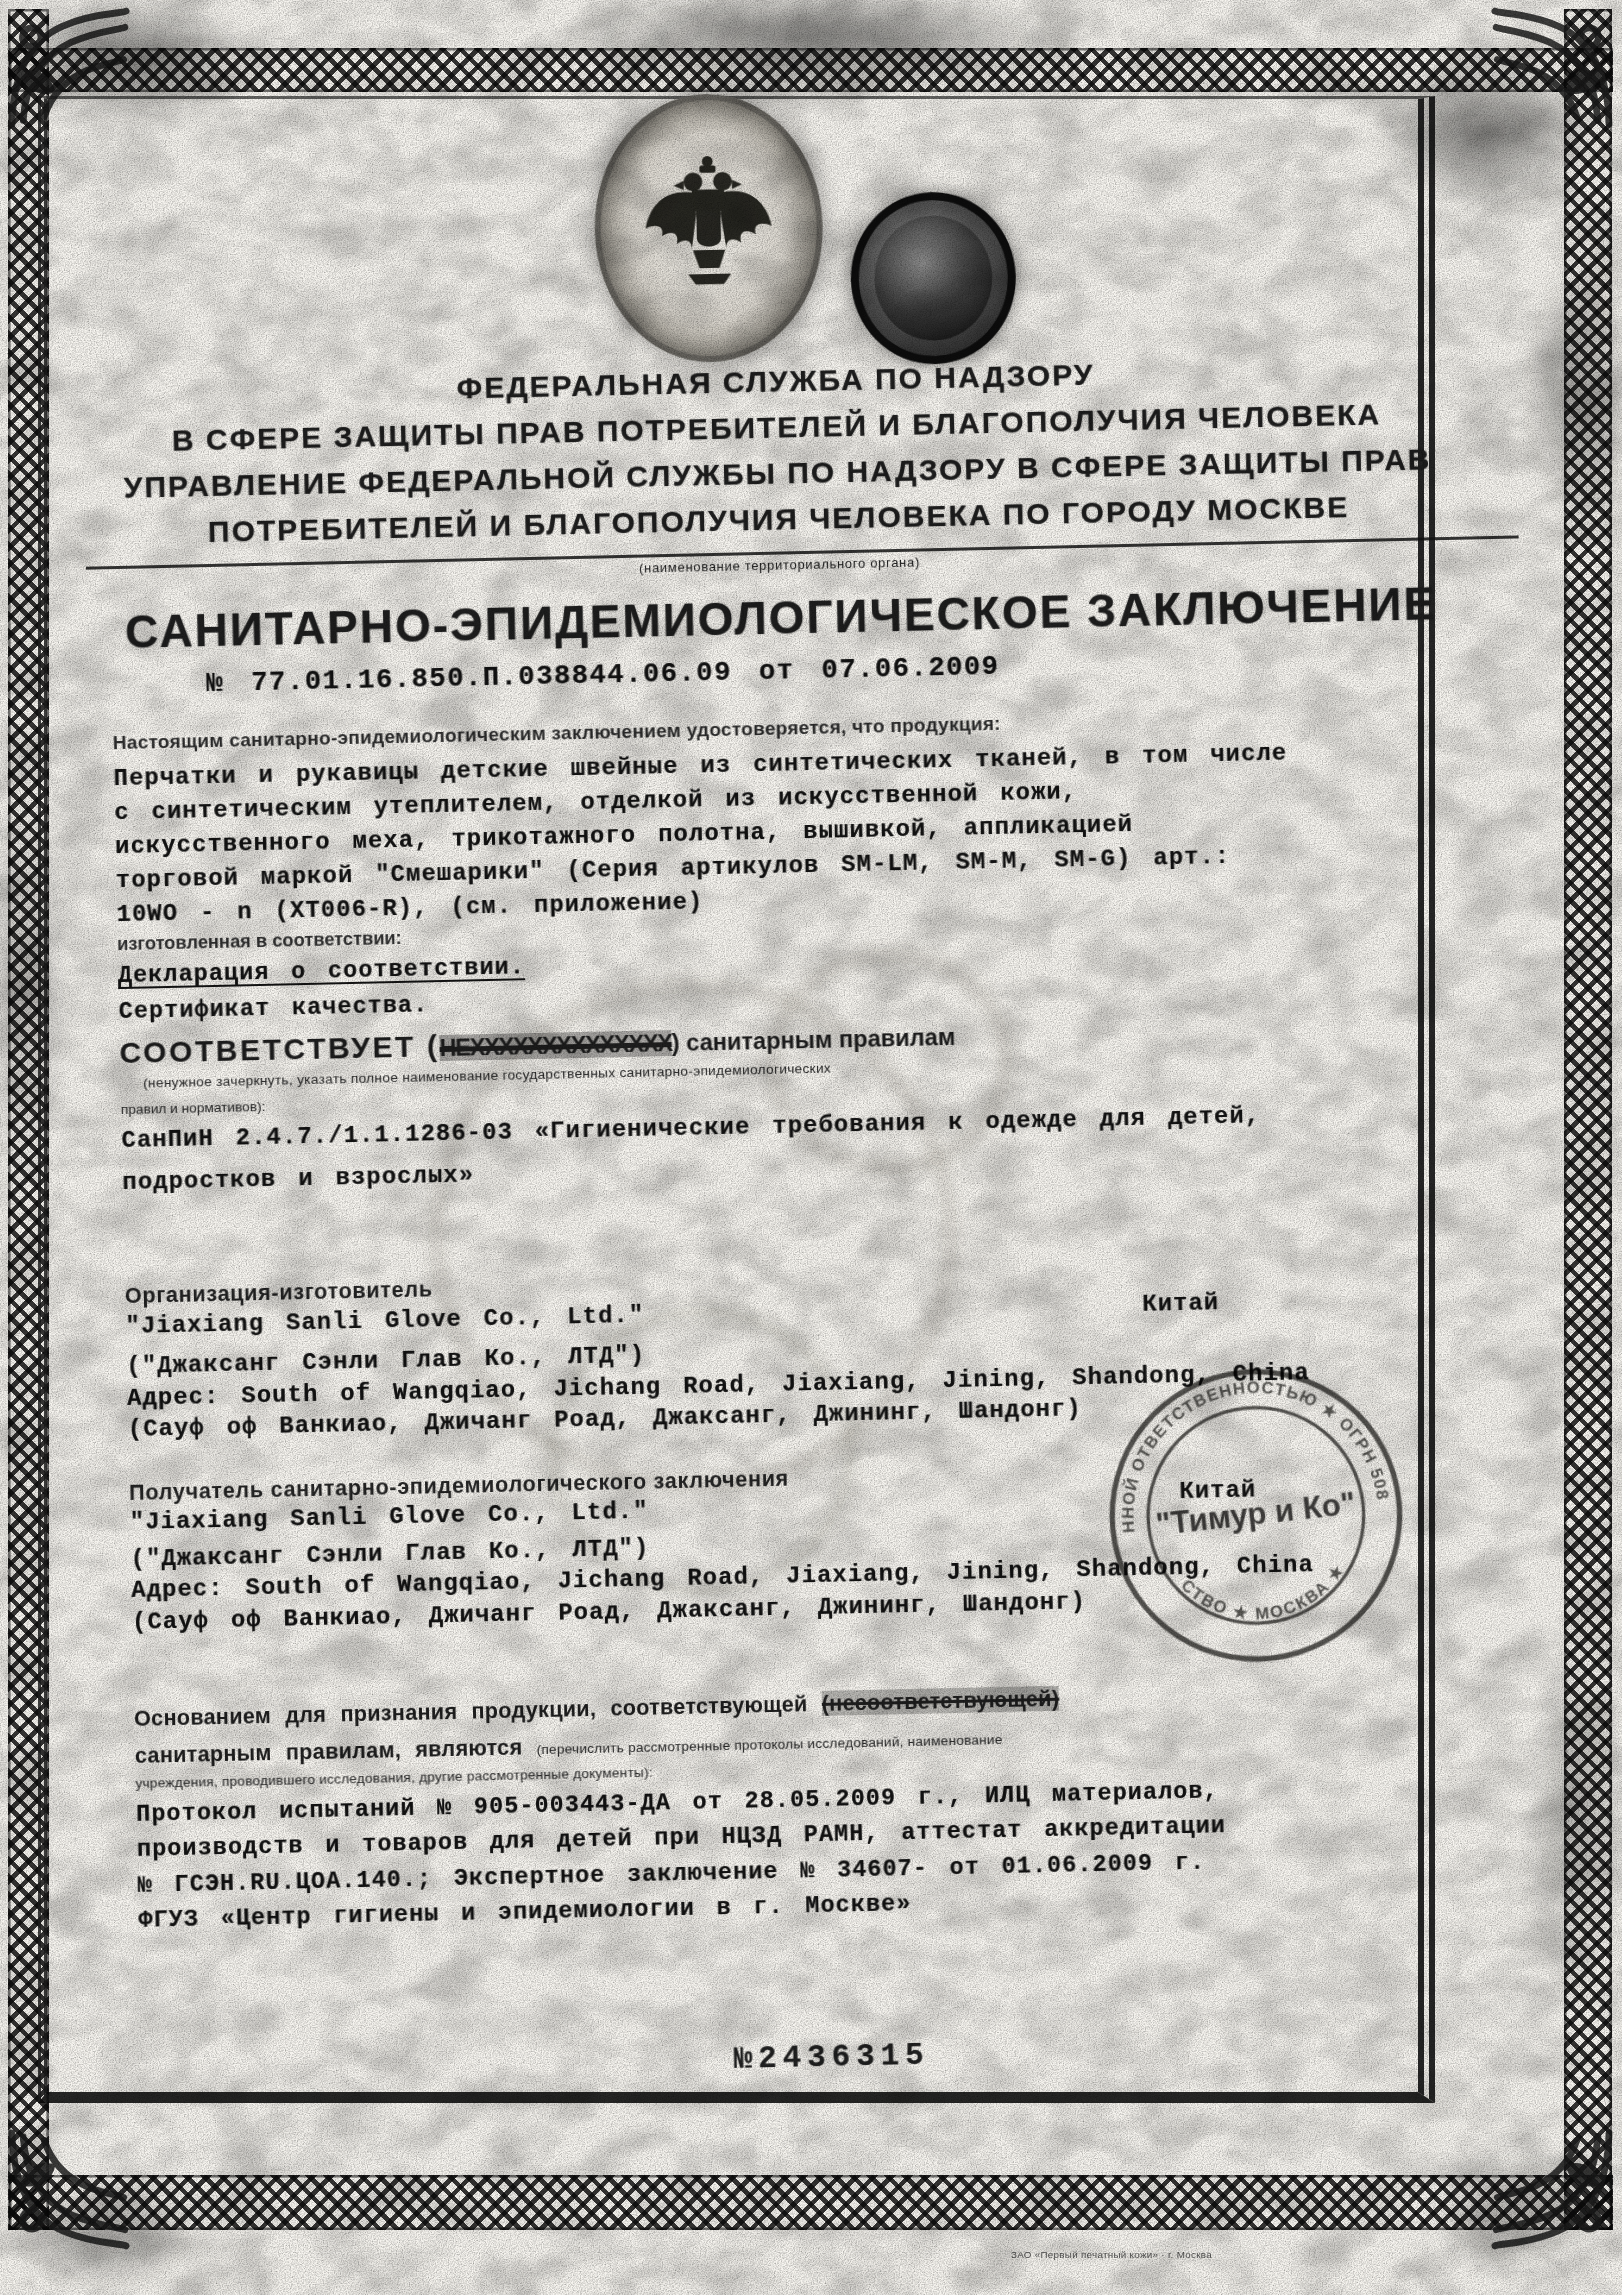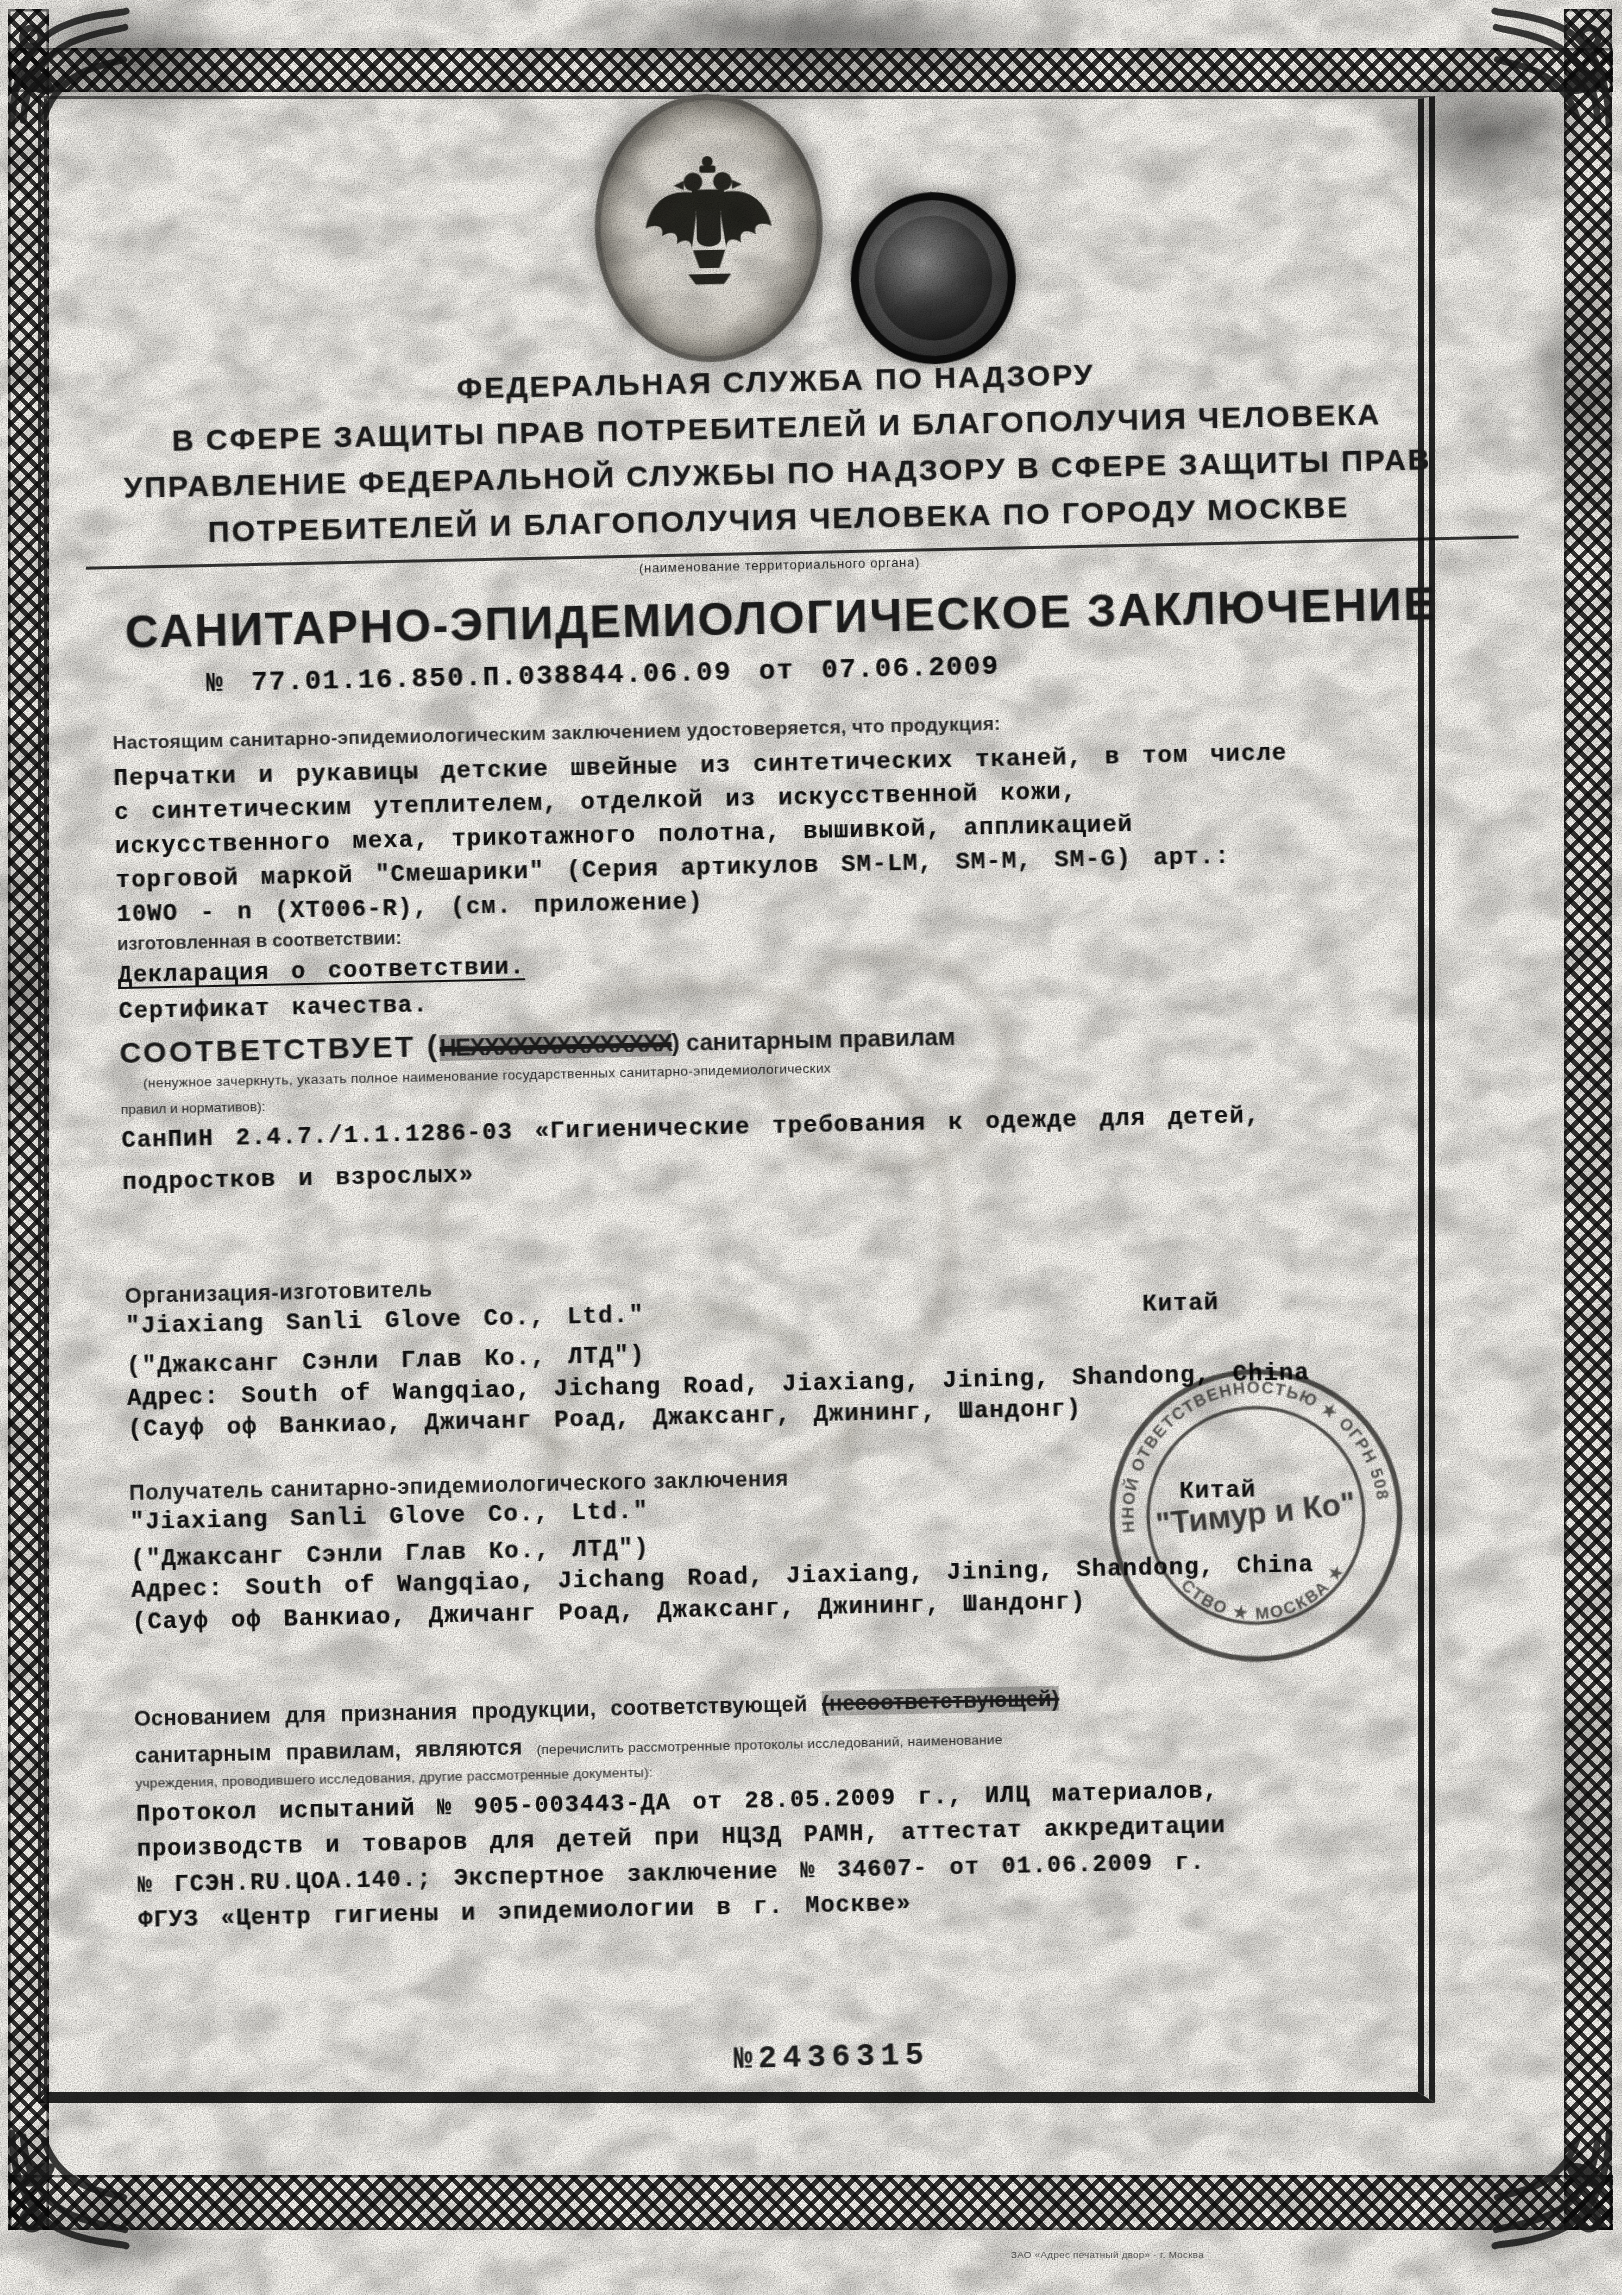--- a/index.html
+++ b/index.html
@@ -281,21 +281,21 @@
     <div class="abs small-print basis-small" style="left:121px;top:1761px;">учреждения, проводившего исследования, другие рассмотренные документы):</div>
 
     <div class="abs typed proto" style="left:121px;top:1786px;">Протокол испытаний № 905-003443-ДА от 28.05.2009 г., ИЛЦ материалов,</div>
     <div class="abs typed proto" style="left:121px;top:1821px;">производств и товаров для детей при НЦЗД РАМН, аттестат аккредитации</div>
     <div class="abs typed proto" style="left:121px;top:1857px;">№ ГСЭН.RU.ЦОА.140.; Экспертное заключение № 34607- от 01.06.2009 г.</div>
     <div class="abs typed proto" style="left:121px;top:1892px;">ФГУЗ «Центр гигиены и эпидемиологии в г. Москве»</div>
 
     <div class="doc-number abs typed">№2436315</div>
   </div>
 
-  <div class="printer-note">ЗАО «Адрес печатный двор» · г. Москва</div>
+  <div class="printer-note">ЗАО «Первый печатный кожи» · г. Москва</div>
 
   <svg class="noise" width="1622" height="2295" viewBox="0 0 2480 3509">
     <filter id="grainFine" x="0" y="0" width="100%" height="100%">
       <feTurbulence type="fractalNoise" baseFrequency="0.55" numOctaves="2" stitchTiles="stitch" result="t"></feTurbulence>
       <feColorMatrix in="t" type="matrix" values="0 0 0 0 0  0 0 0 0 0  0 0 0 0 0  0.9 0.9 0.9 0 -1.15"></feColorMatrix>
     </filter>
     <filter id="grainCoarse" x="0" y="0" width="100%" height="100%">
       <feTurbulence type="fractalNoise" baseFrequency="0.012 0.018" numOctaves="3" stitchTiles="stitch" result="t2"></feTurbulence>
       <feColorMatrix in="t2" type="matrix" values="0 0 0 0 0  0 0 0 0 0  0 0 0 0 0  1.4 1.4 1.4 0 -1.8"></feColorMatrix>
     </filter>

